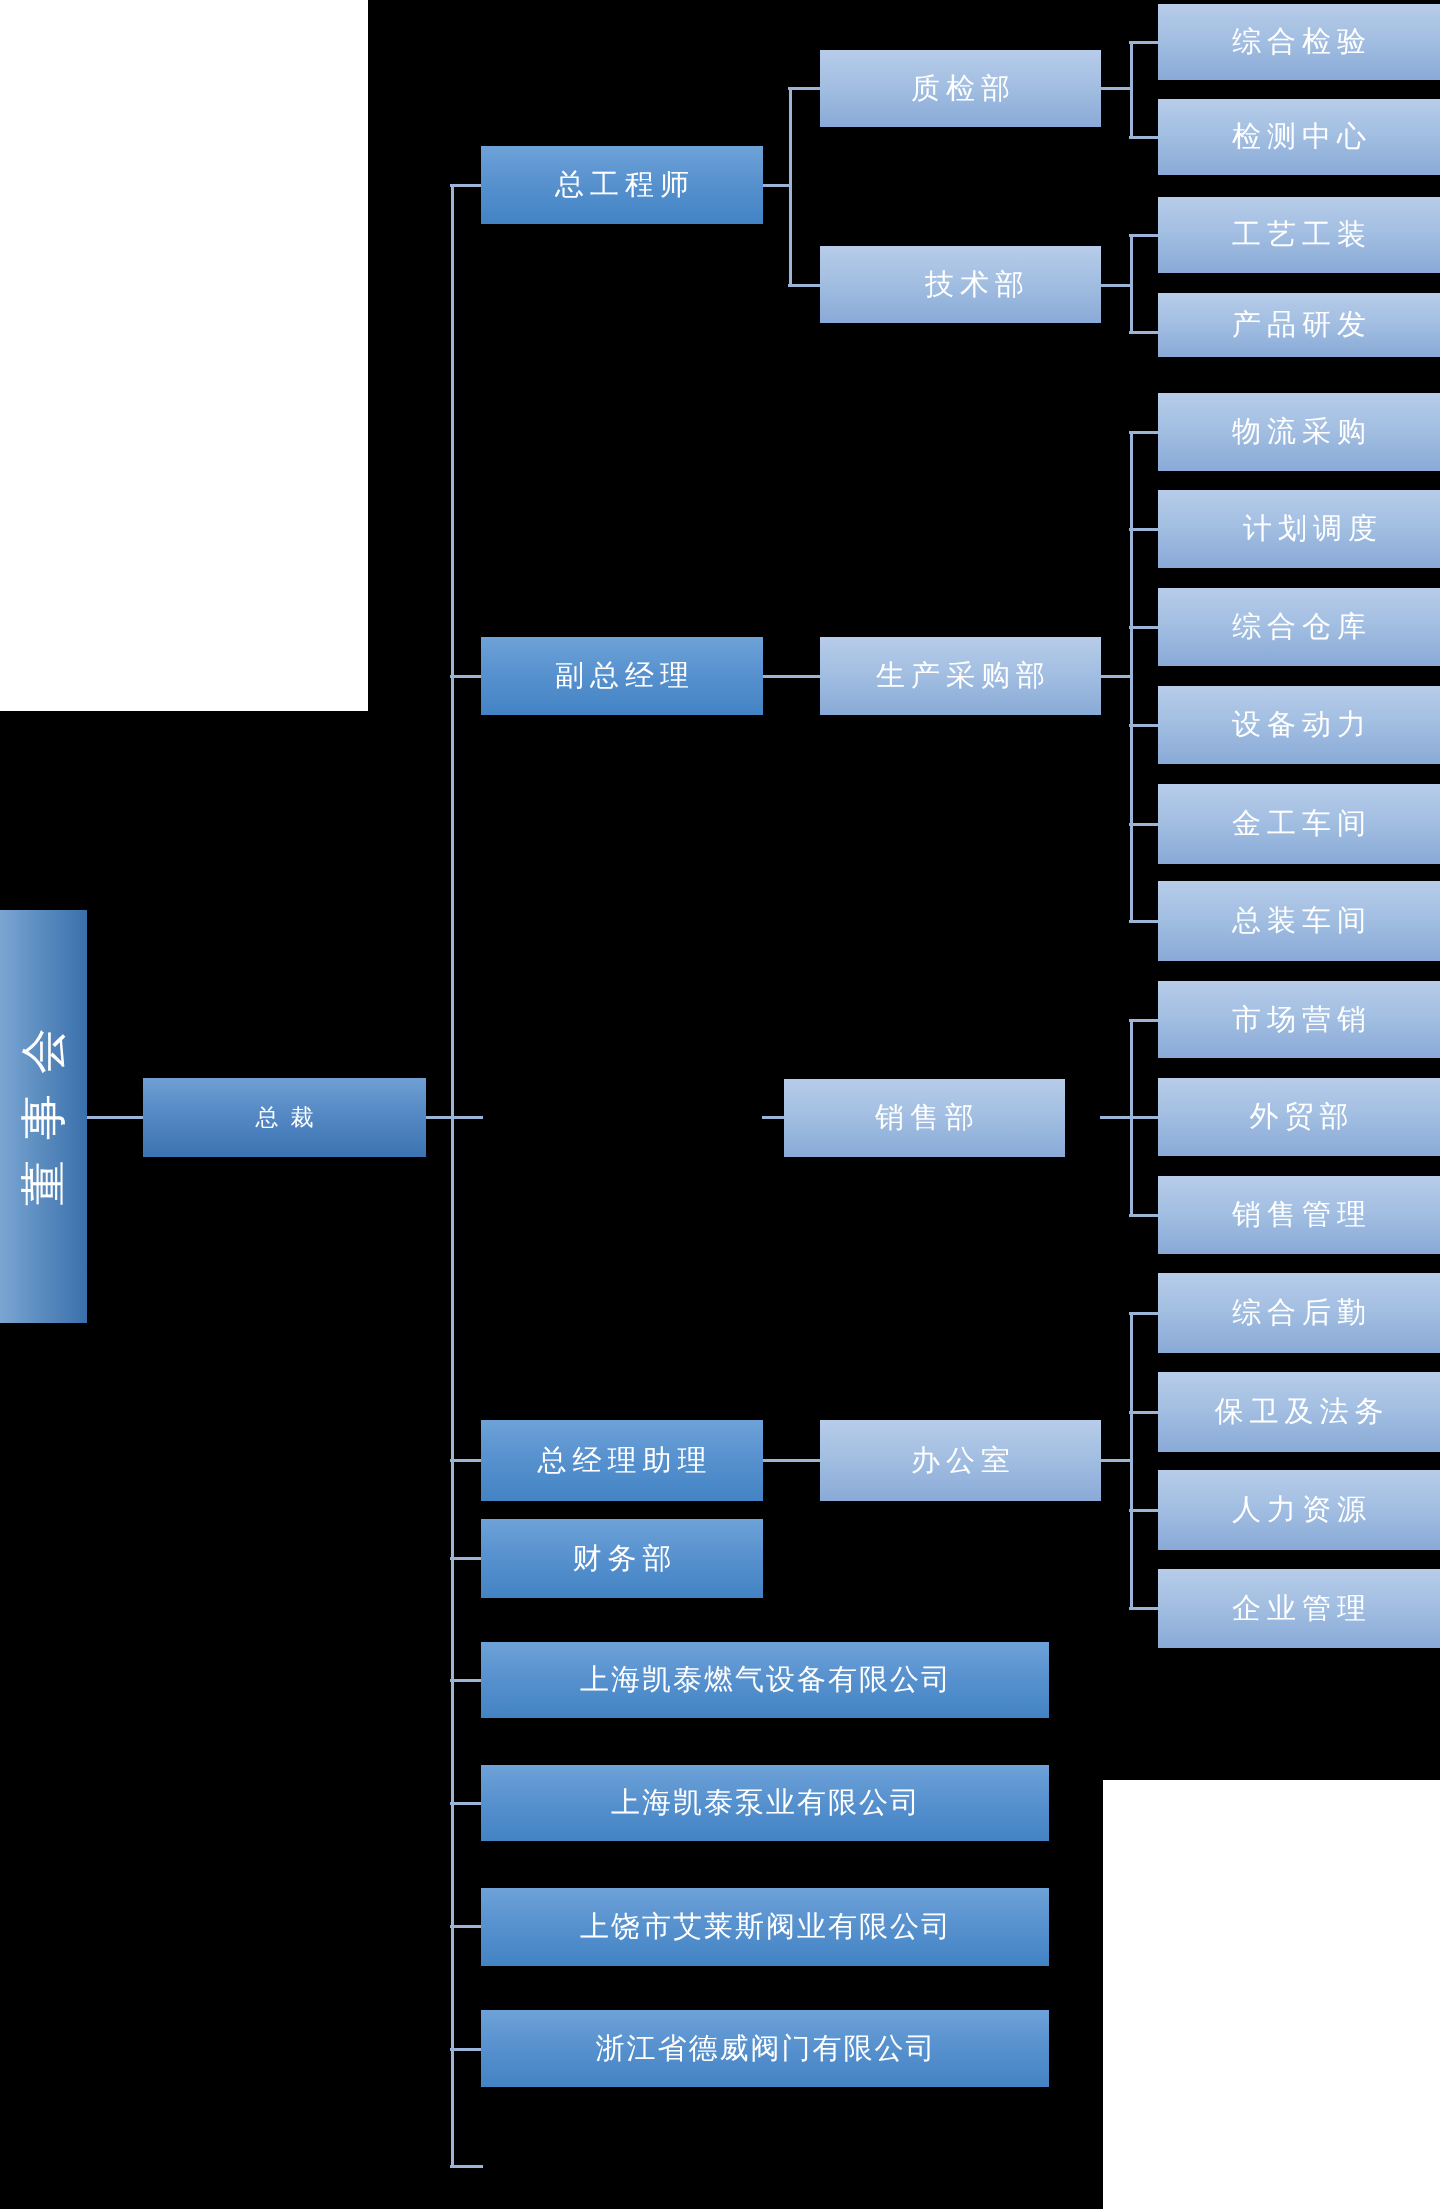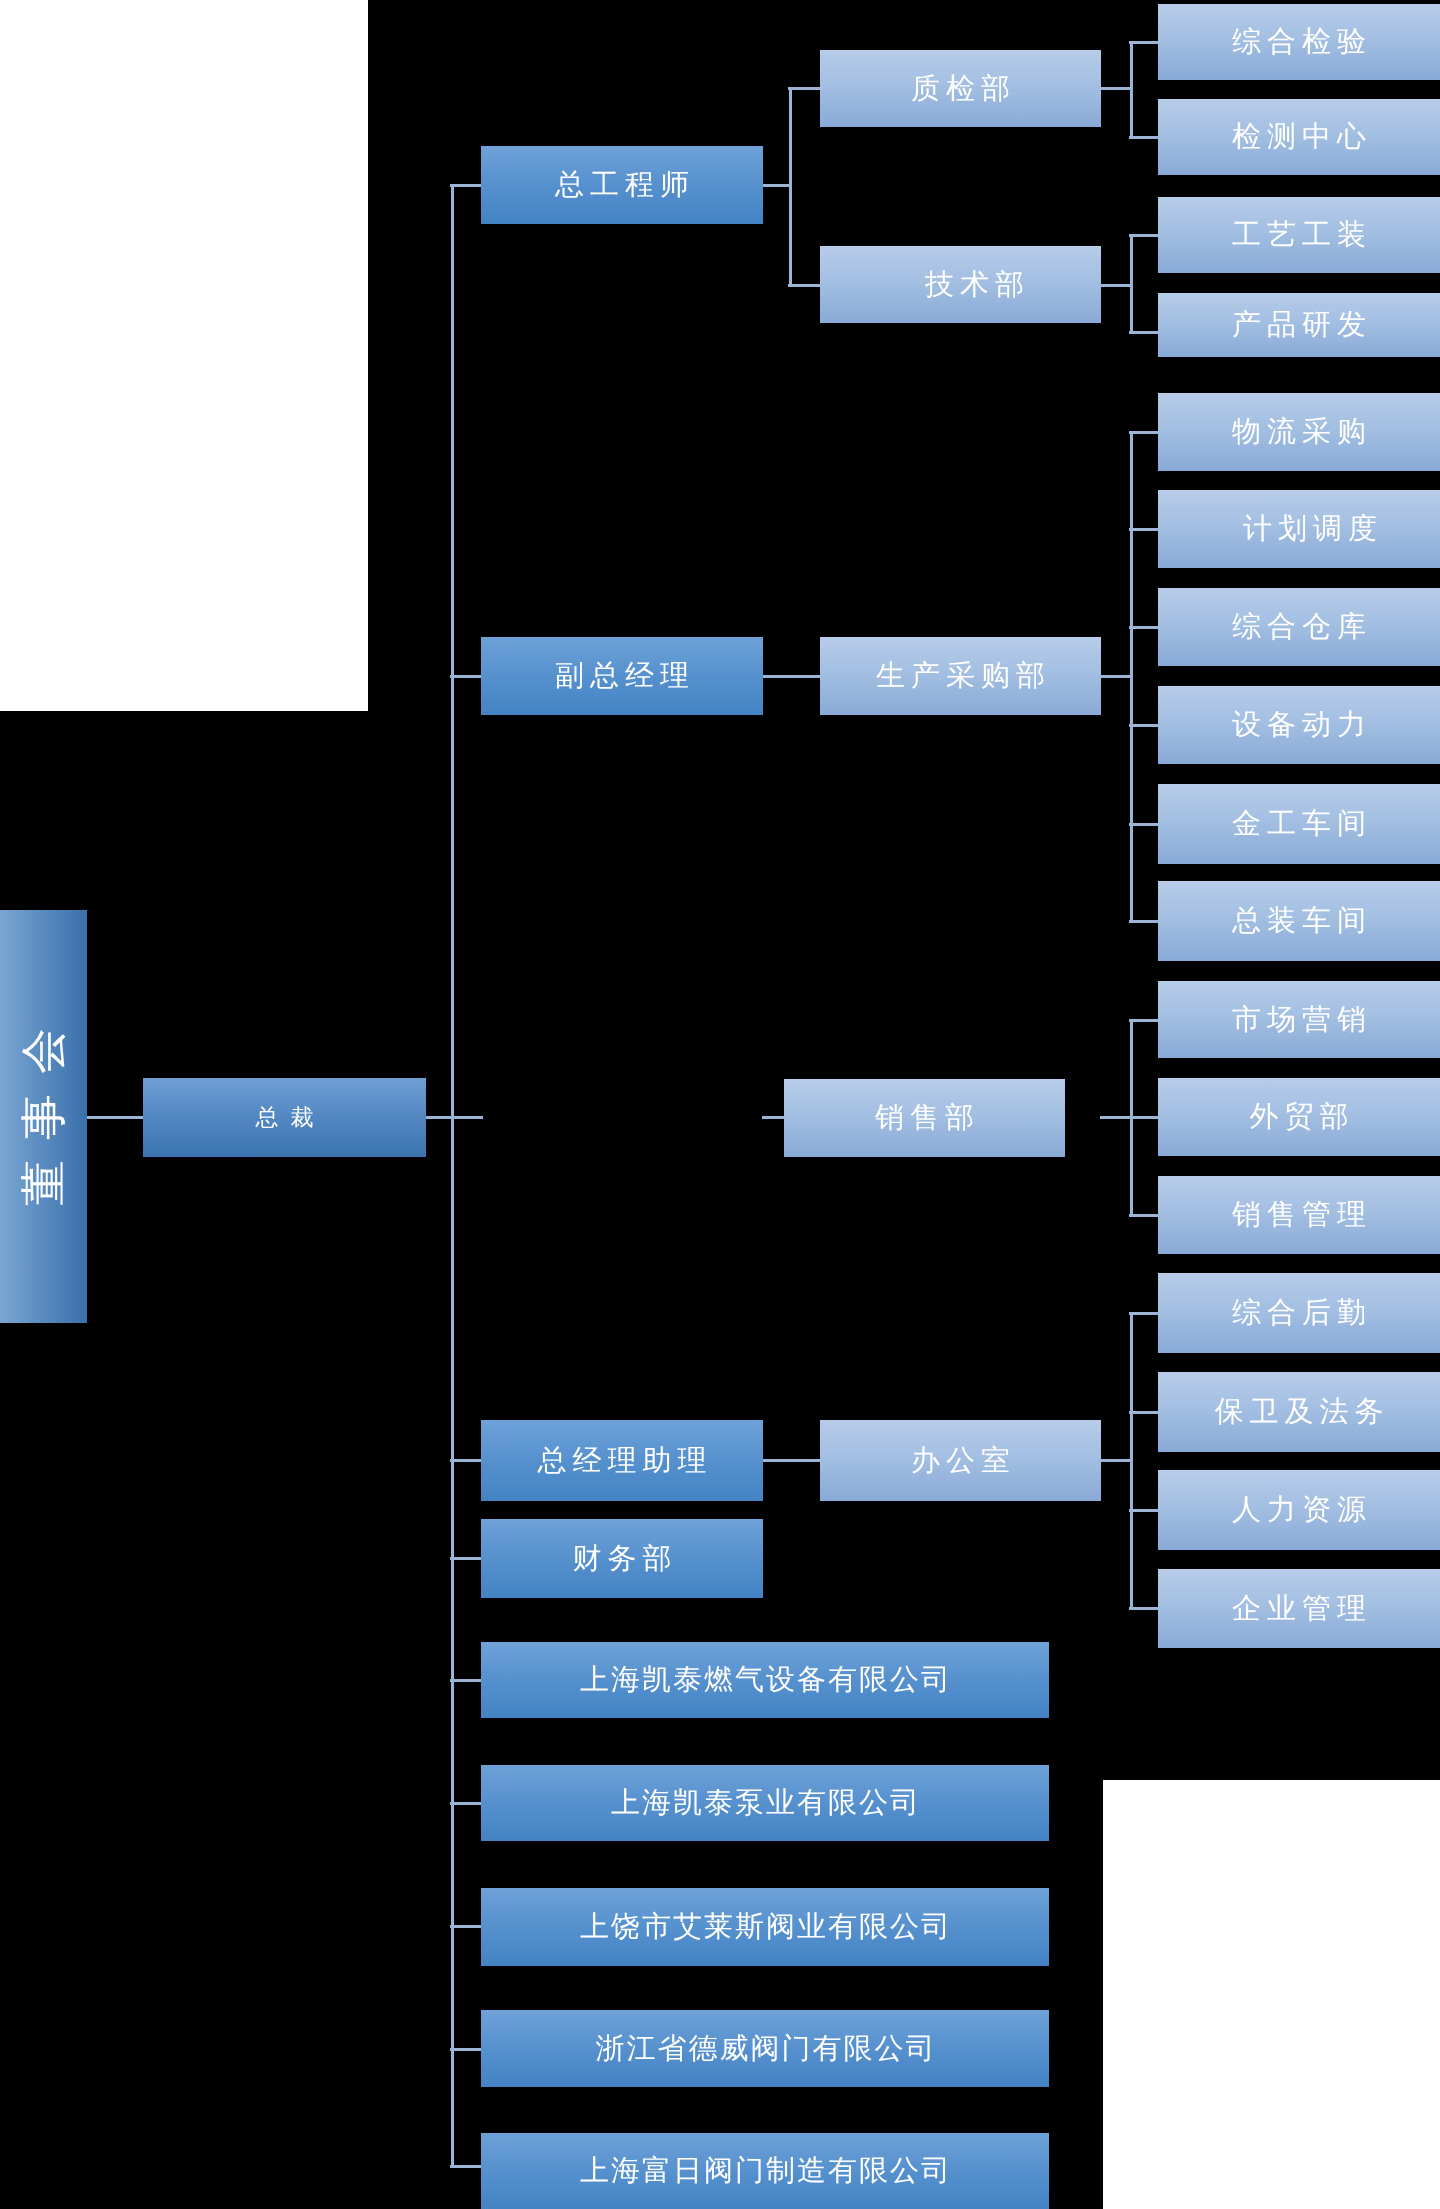--- a/index.html
+++ b/index.html
@@ -172,16 +172,13 @@
     </div>
     <div class="node medium" style="left: 481px; top: 1765px; width: 568px; height: 76px; color: rgb(255, 255, 255);">
       <span class="label" style="font-size: 29px; letter-spacing: 2px; text-indent: 2px;">上海凯泰泵业有限公司</span>
     </div>
     <div class="node medium" style="left: 481px; top: 1888px; width: 568px; height: 78px; color: rgb(255, 255, 255);">
       <span class="label" style="font-size: 29px; letter-spacing: 2px; text-indent: 2px;">上饶市艾莱斯阀业有限公司</span>
     </div>
     <div class="node medium" style="left: 481px; top: 2010px; width: 568px; height: 77px; color: rgb(255, 255, 255);">
       <span class="label" style="font-size: 29px; letter-spacing: 2px; text-indent: 2px;">浙江省德威阀门有限公司</span>
     </div>
-    <div class="node medium" style="left: 481px; top: 2133px; width: 568px; height: 76px; color: rgb(255, 255, 255);">
-      <span class="label" style="font-size: 29px; letter-spacing: 2px; text-indent: 2px;">上海富日阀门制造有限公司</span>
-    </div>
   </div>
 
 </body></html>

